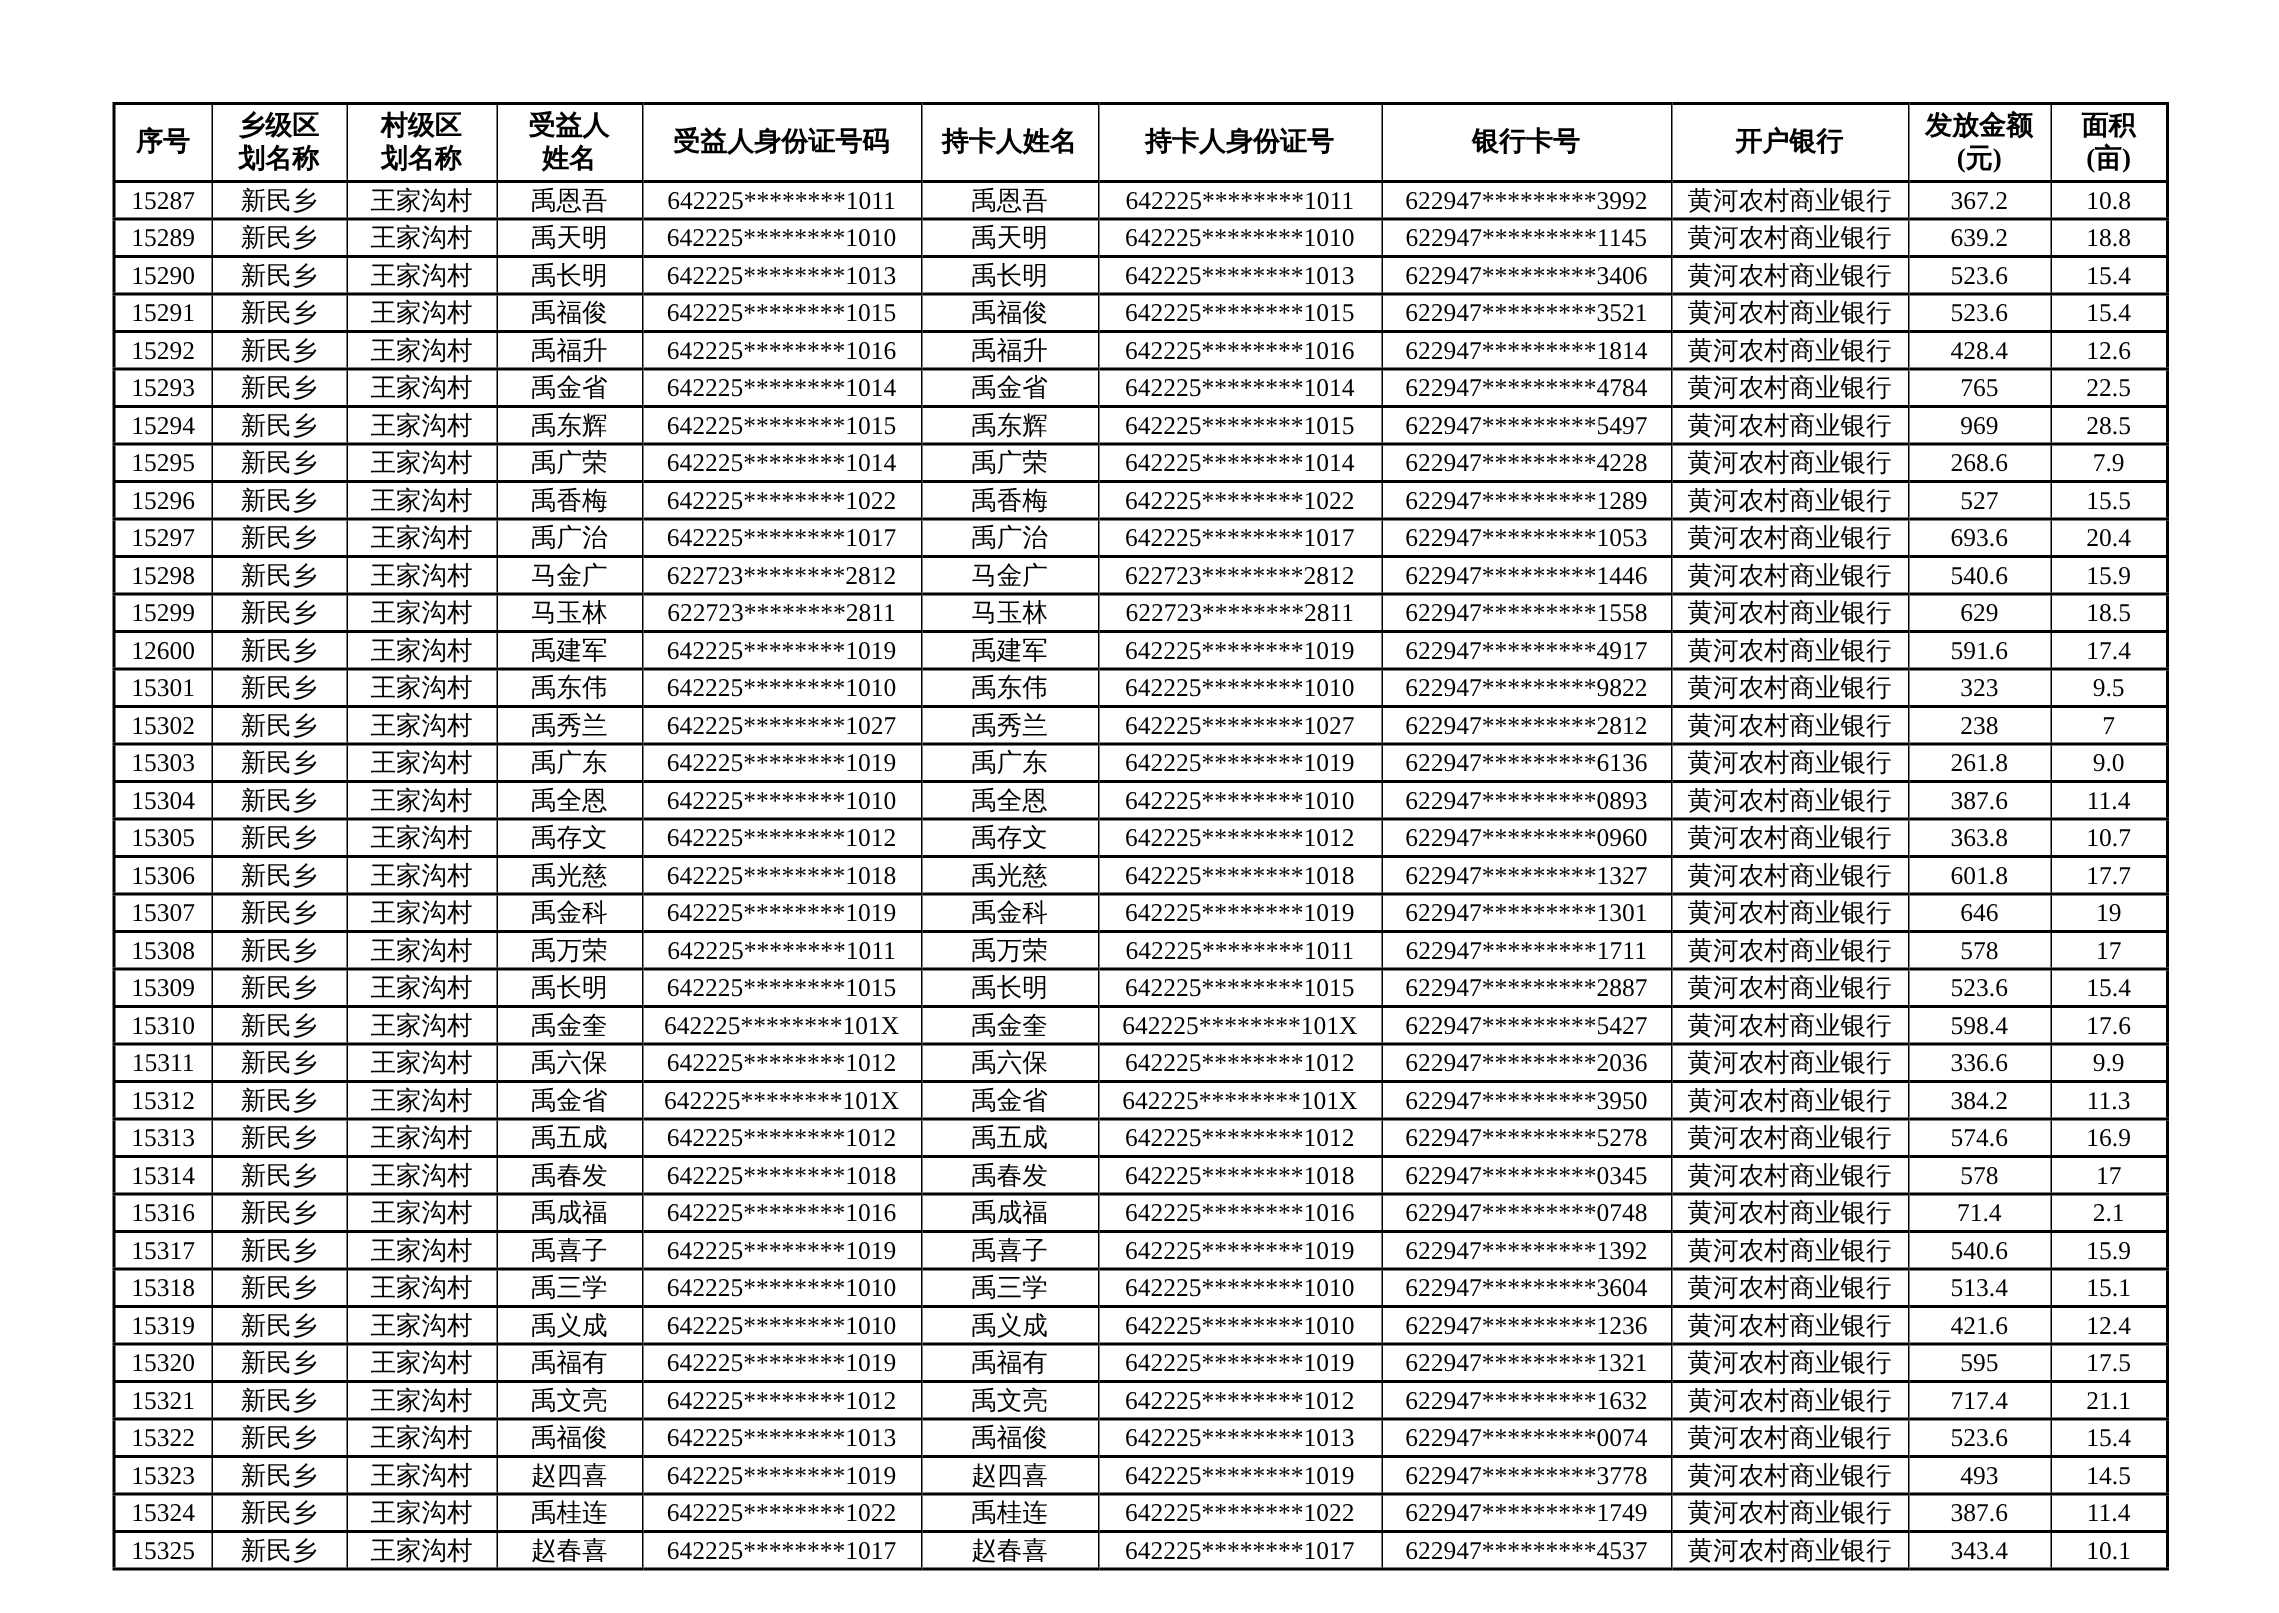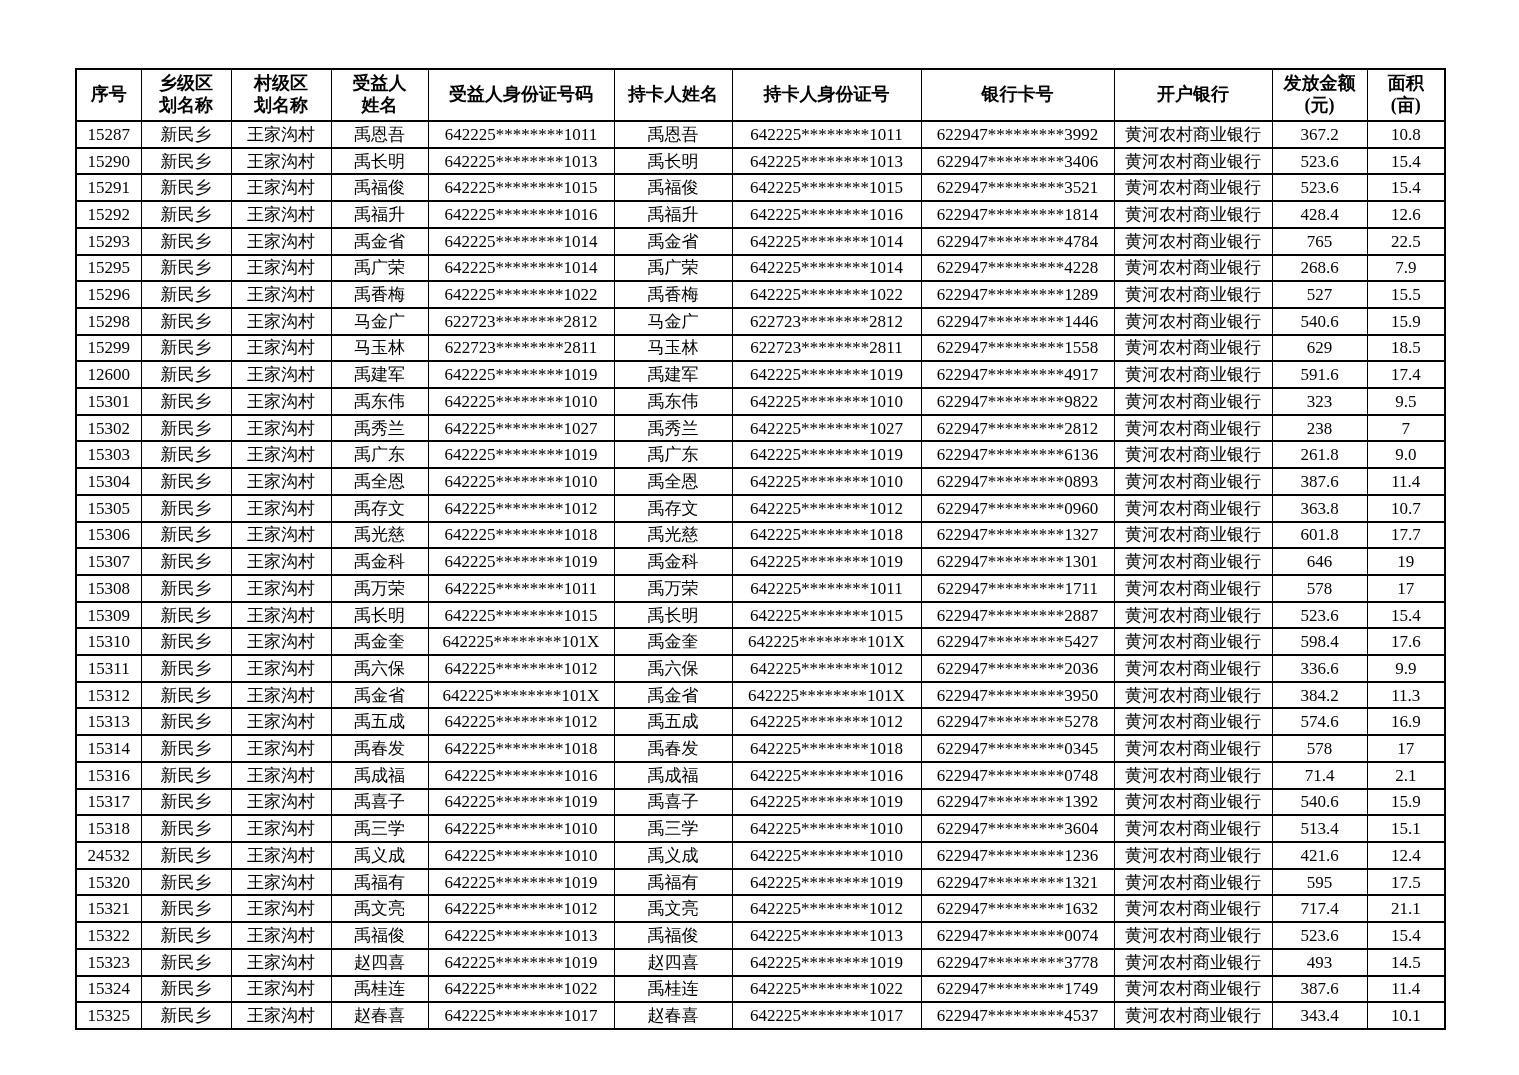--- a/index.html
+++ b/index.html
@@ -82,20 +82,33 @@
           <td>禹恩吾</td>
           <td>642225********1011</td>
           <td>禹恩吾</td>
           <td>642225********1011</td>
           <td>622947*********3992</td>
           <td>黄河农村商业银行</td>
           <td>367.2</td>
           <td>10.8</td>
         </tr>
         <tr>
+          <td>15289</td>
+          <td>新民乡</td>
+          <td>王家沟村</td>
+          <td>禹天明</td>
+          <td>642225********1010</td>
+          <td>禹天明</td>
+          <td>642225********1010</td>
+          <td>622947*********1145</td>
+          <td>黄河农村商业银行</td>
+          <td>639.2</td>
+          <td>18.8</td>
+        </tr>
+        <tr>
           <td>15290</td>
           <td>新民乡</td>
           <td>王家沟村</td>
           <td>禹长明</td>
           <td>642225********1013</td>
           <td>禹长明</td>
           <td>642225********1013</td>
           <td>622947*********3406</td>
           <td>黄河农村商业银行</td>
           <td>523.6</td>
@@ -134,20 +147,33 @@
           <td>禹金省</td>
           <td>642225********1014</td>
           <td>禹金省</td>
           <td>642225********1014</td>
           <td>622947*********4784</td>
           <td>黄河农村商业银行</td>
           <td>765</td>
           <td>22.5</td>
         </tr>
         <tr>
+          <td>15294</td>
+          <td>新民乡</td>
+          <td>王家沟村</td>
+          <td>禹东辉</td>
+          <td>642225********1015</td>
+          <td>禹东辉</td>
+          <td>642225********1015</td>
+          <td>622947*********5497</td>
+          <td>黄河农村商业银行</td>
+          <td>969</td>
+          <td>28.5</td>
+        </tr>
+        <tr>
           <td>15295</td>
           <td>新民乡</td>
           <td>王家沟村</td>
           <td>禹广荣</td>
           <td>642225********1014</td>
           <td>禹广荣</td>
           <td>642225********1014</td>
           <td>622947*********4228</td>
           <td>黄河农村商业银行</td>
           <td>268.6</td>
@@ -160,20 +186,33 @@
           <td>禹香梅</td>
           <td>642225********1022</td>
           <td>禹香梅</td>
           <td>642225********1022</td>
           <td>622947*********1289</td>
           <td>黄河农村商业银行</td>
           <td>527</td>
           <td>15.5</td>
         </tr>
         <tr>
+          <td>15297</td>
+          <td>新民乡</td>
+          <td>王家沟村</td>
+          <td>禹广治</td>
+          <td>642225********1017</td>
+          <td>禹广治</td>
+          <td>642225********1017</td>
+          <td>622947*********1053</td>
+          <td>黄河农村商业银行</td>
+          <td>693.6</td>
+          <td>20.4</td>
+        </tr>
+        <tr>
           <td>15298</td>
           <td>新民乡</td>
           <td>王家沟村</td>
           <td>马金广</td>
           <td>622723********2812</td>
           <td>马金广</td>
           <td>622723********2812</td>
           <td>622947*********1446</td>
           <td>黄河农村商业银行</td>
           <td>540.6</td>
@@ -420,21 +459,21 @@
           <td>禹三学</td>
           <td>642225********1010</td>
           <td>禹三学</td>
           <td>642225********1010</td>
           <td>622947*********3604</td>
           <td>黄河农村商业银行</td>
           <td>513.4</td>
           <td>15.1</td>
         </tr>
         <tr>
-          <td>24532</td>
+          <td>15319</td>
           <td>新民乡</td>
           <td>王家沟村</td>
           <td>禹义成</td>
           <td>642225********1010</td>
           <td>禹义成</td>
           <td>642225********1010</td>
           <td>622947*********1236</td>
           <td>黄河农村商业银行</td>
           <td>421.6</td>
           <td>12.4</td>

